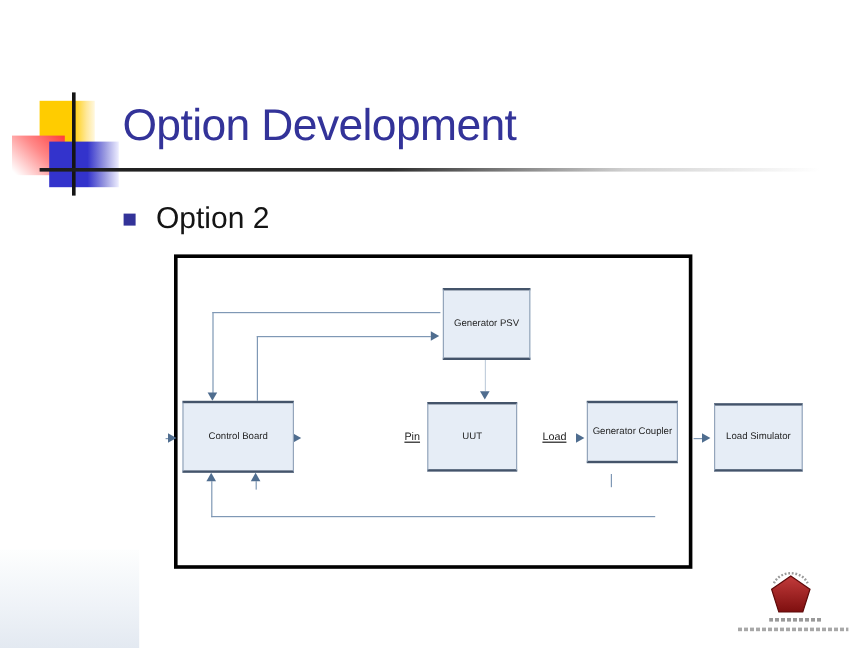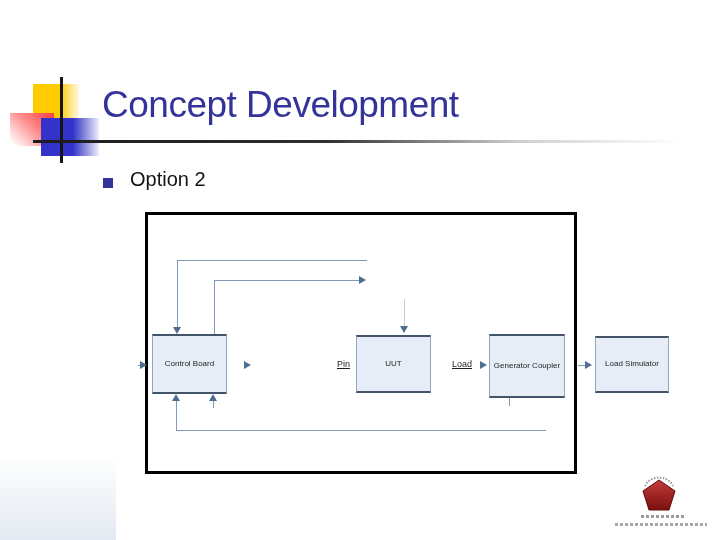--- a/index.html
+++ b/index.html
@@ -17,21 +17,21 @@
   .decor-blue { position:absolute; left:41px; top:118px; width:58px; height:38px;
     background:linear-gradient(to right,#3333cc 55%,#9a9ae0 80%,#eef 100%); }
   .decor-vline { position:absolute; left:60px; top:77px; width:3px; height:86px; background:#151515; }
   .title-underline { position:absolute; left:33px; top:140px; width:650px; height:3px;
     background:linear-gradient(to right,#1c1c1c 0%,#2e2e2e 45%,rgba(150,150,150,.45) 75%,rgba(200,200,200,0) 100%); }
   
   .page-title { position:absolute; left:102px; top:84px; font-size:37px; font-weight:400;
     color:#333399; letter-spacing:-0.5px; white-space:nowrap; }
   .bullet-row { position:absolute; left:103px; top:168px; display:flex; align-items:flex-start; }
   .bullet-square { width:10px; height:10px; background:#333399; margin-top:10px; margin-right:17px; }
-  .bullet-text { font-size:20px; color:#141414; }
+  .bullet-text { font-size:25px; color:#141414; }
   
   .diagram-frame { position:absolute; left:145px; top:212px; width:432px; height:262px;
     border:3px solid #000; background:transparent; }
   .dbox { position:absolute; background:#e6edf6; border:1px solid #94a5bb;
     border-top:2px solid #44546a; border-bottom:2px solid #44546a;
     display:flex; align-items:center; justify-content:center; text-align:center;
     font-size:8px; line-height:1.3; color:#1f1f1f; padding:2px; }
   .conn { position:absolute; background:#7f98b5; }
   .conn-faint { position:absolute; background:#c3cfdd; }
   .flow-label { position:absolute; font-size:9px; color:#1f1f1f;text-decoration:underline; }
@@ -56,21 +56,21 @@
 <body>
 
 <div class="slide">
 
   <div class="decor-yellow"></div>
   <div class="decor-red"></div>
   <div class="decor-blue"></div>
   <div class="decor-vline"></div>
   <div class="title-underline"></div>
 
-  <div class="page-title">Concept Development</div>
+  <div class="page-title">Option Development</div>
   <div class="bullet-row">
     <div class="bullet-square"></div>
     <div class="bullet-text">Option 2</div>
   </div>
 
   <div class="diagram-frame"></div>
 
   <div class="conn" style="left:177px;top:260px;width:190px;height:1px"></div>
   <div class="conn" style="left:177px;top:260px;width:1px;height:68px"></div>
   <div class="arrow-down" style="left:173px;top:327px"></div>
@@ -96,24 +96,25 @@
   <div class="arrow-right" style="left:244px;top:361px"></div>
   <div class="arrow-right" style="left:359px;top:361px"></div>
   <div class="arrow-right" style="left:480px;top:361px"></div>
 
   <div class="conn" style="left:578px;top:365px;width:7px;height:1px"></div>
   <div class="arrow-right" style="left:585px;top:361px"></div>
 
   <div class="flow-label" style="left:337px;top:359px">Pin</div>
   <div class="flow-label" style="left:452px;top:359px">Load</div>
 
-  <div class="dbox" style="left:152px;top:334px;width:75px;height:60px">Control Board</div>
+  <div class="dbox" style="left:152px;top:334px;width:93px;height:60px">Control Board</div>
   <div class="dbox" style="left:356px;top:335px;width:75px;height:58px">UUT</div>
-  <div class="dbox" style="left:489px;top:334px;width:76px;height:64px">Generator Coupler</div>
+  <div class="dbox" style="left:489px;top:334px;width:76px;height:52px">Generator Coupler</div>
   <div class="dbox" style="left:595px;top:336px;width:74px;height:57px">Load Simulator</div>
+  <div class="dbox" style="left:369px;top:240px;width:73px;height:60px">Generator PSV</div>
 
   <div class="mks-panel">
     <div>
       
       
       
       
       
     </div>
 

